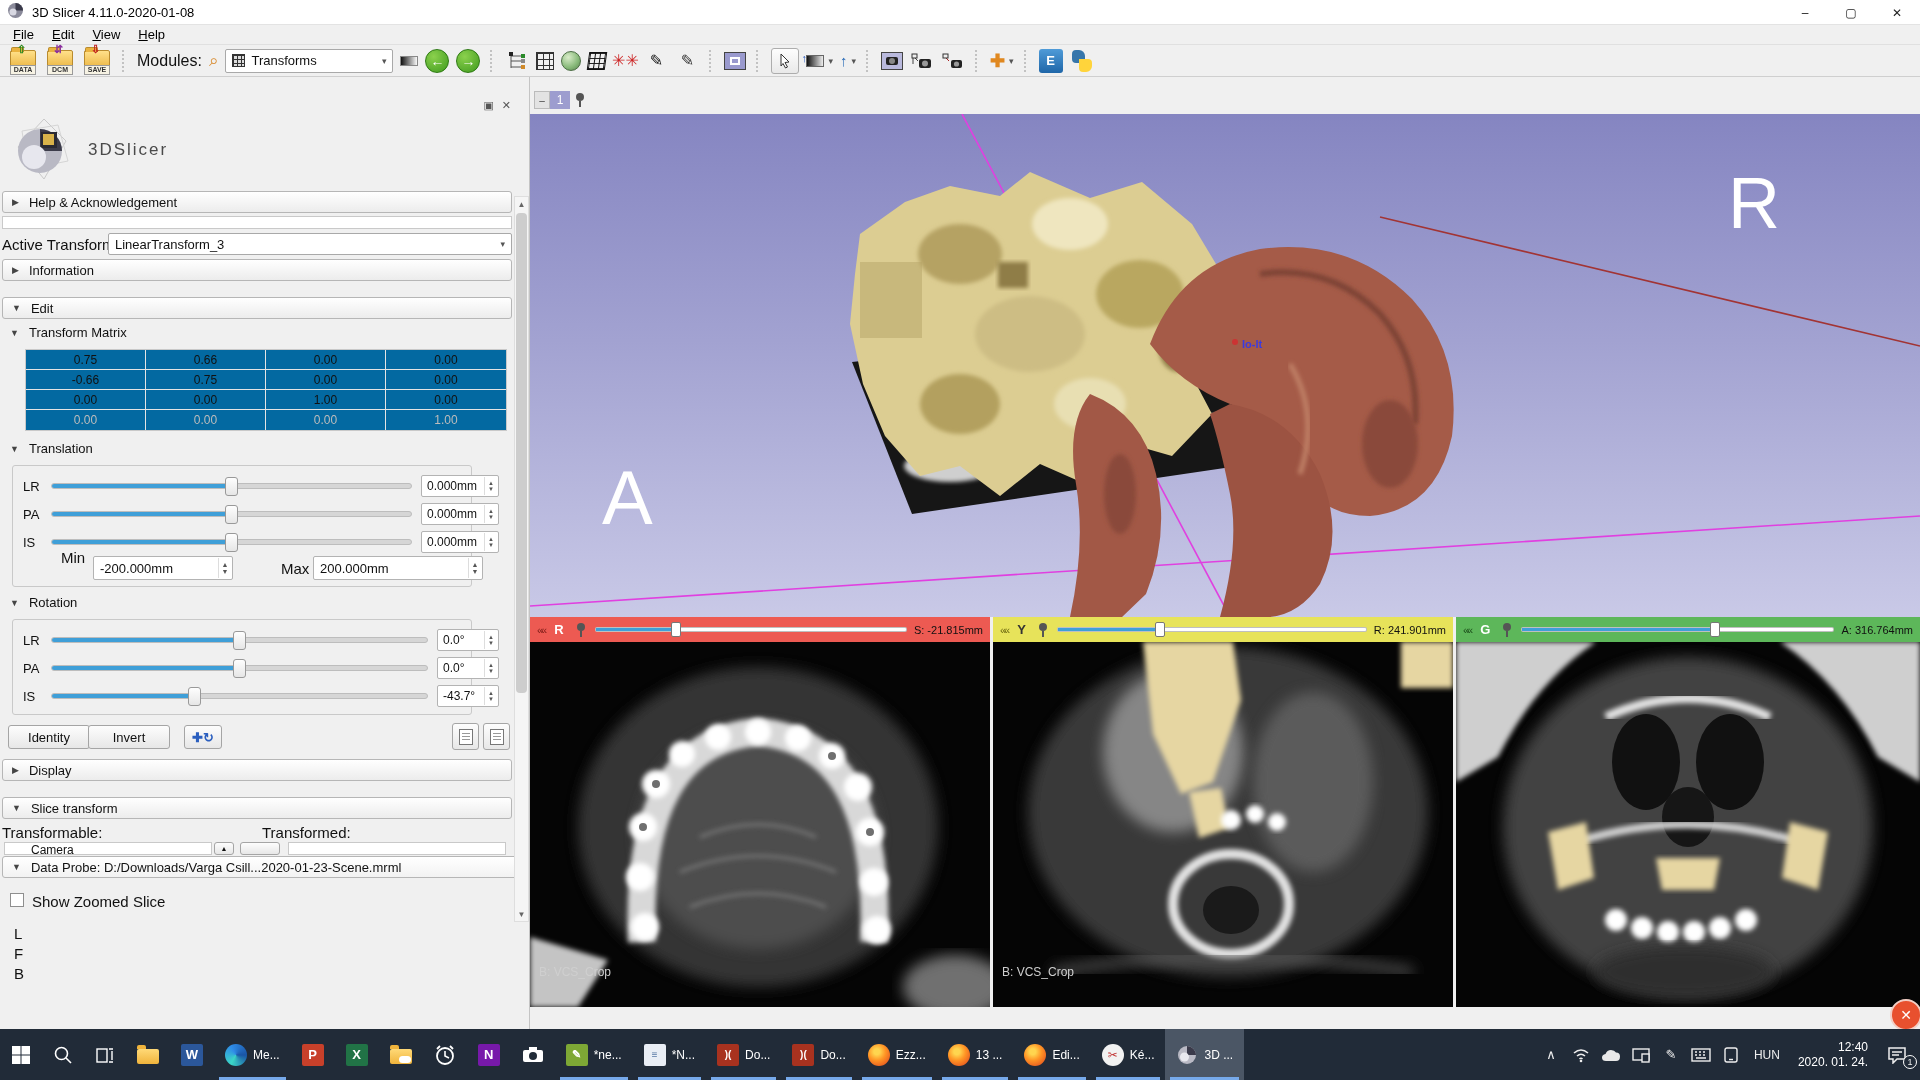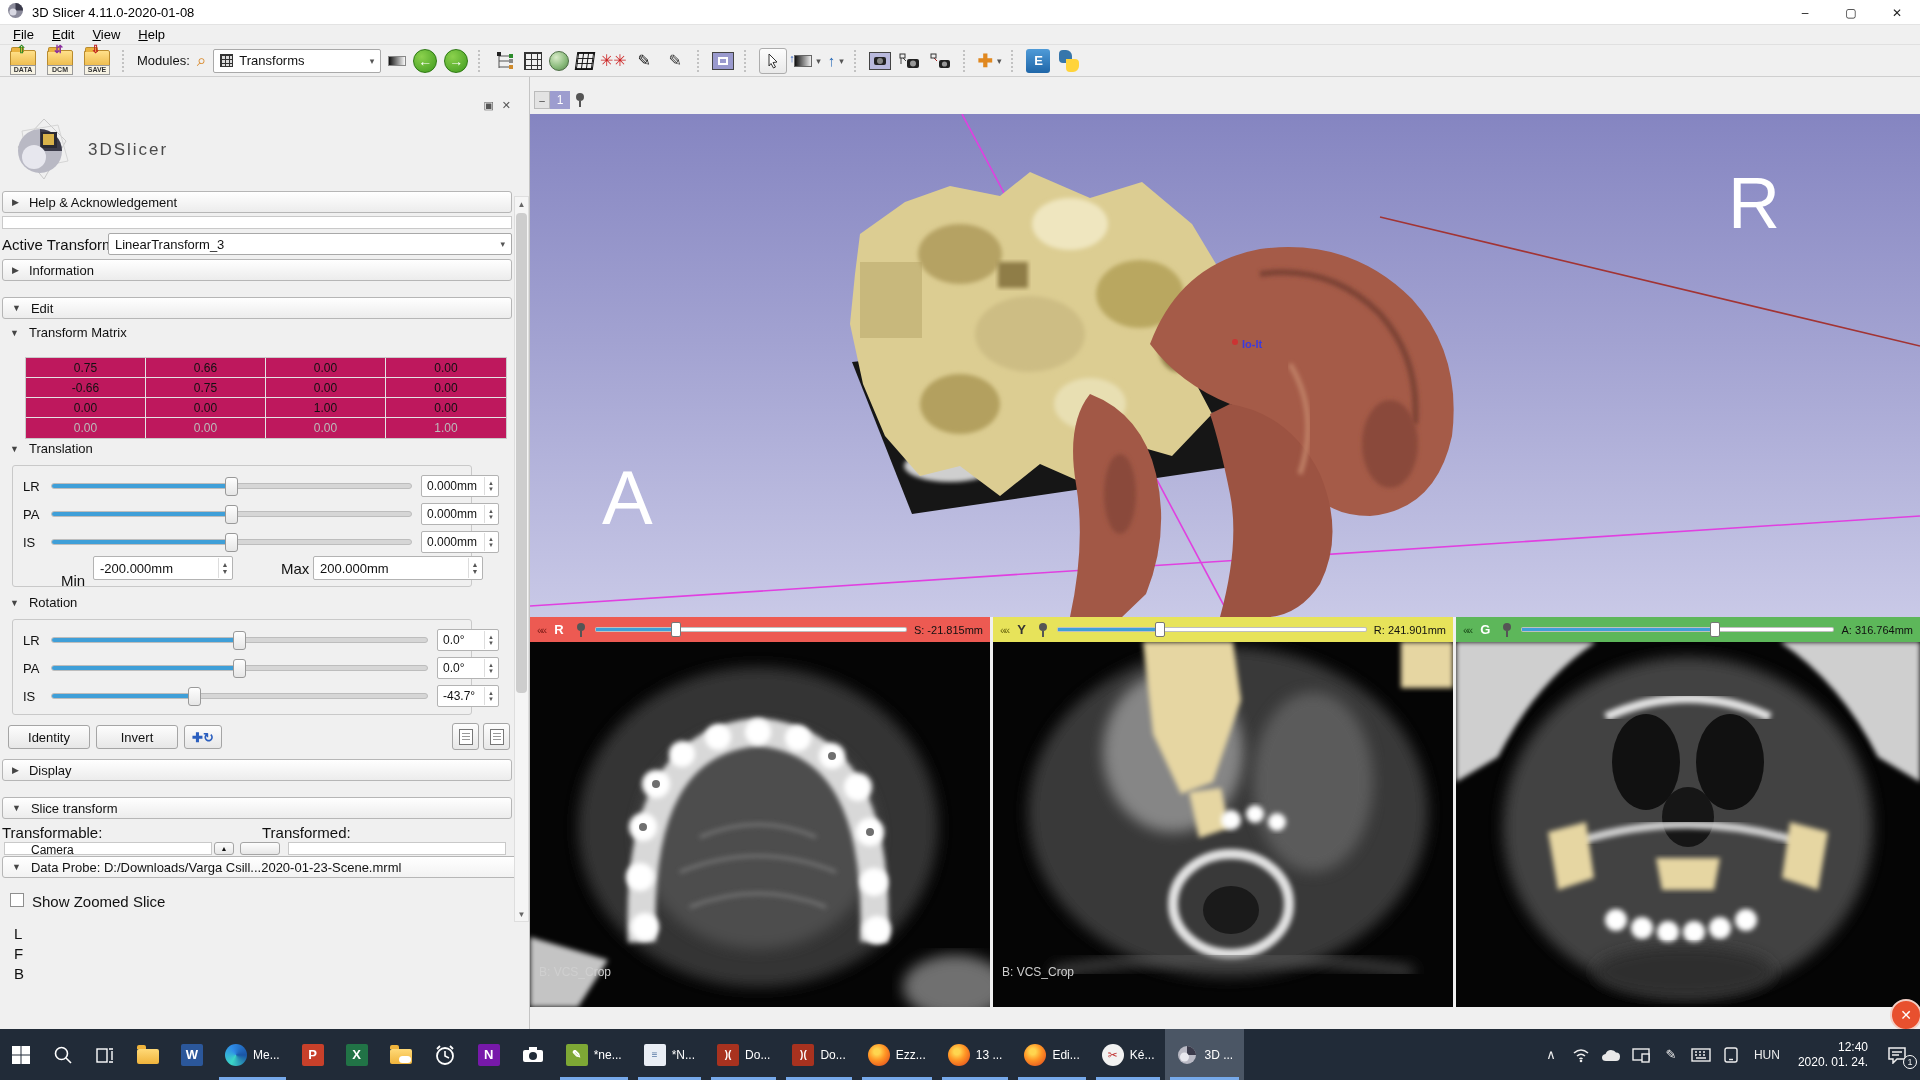--- a/index.html
+++ b/index.html
@@ -17,21 +17,21 @@
 .mitem{display:inline-block;font-size:13px;padding:1px 7px;color:#000}
 .mitem::first-letter{text-decoration:underline}
 
 .toolbar{position:absolute;left:0;top:45px;width:1920px;height:32px;background:#f0f0f0;display:flex;align-items:center;padding-left:8px;gap:7px;border-bottom:1px solid #cfcfcf}
 .tsep{width:5px;height:22px;border-left:2px dotted #c2c2c2;margin:0 3px}
 .fbtn{width:30px;height:28px;position:relative}
 .folder{position:absolute;left:2px;top:3px;width:26px;height:20px;background:linear-gradient(#ffe08a,#eab33f);border:1px solid #b98b2e;border-radius:2px}
 .folder::before{content:"";position:absolute;left:0;top:-4px;width:11px;height:4px;background:#eab33f;border:1px solid #b98b2e;border-bottom:none;border-radius:2px 2px 0 0}
 .ftag{position:absolute;left:2px;bottom:0;width:26px;font-size:7px;font-weight:bold;text-align:center;background:#f7f3e4;border:1px solid #9a9a9a;color:#333;line-height:8px}
 .farr{position:absolute;left:9px;top:-3px;font-size:11px;font-weight:bold;line-height:10px}
-.modlabel{font-size:13px}
+.modlabel{font-size:16px}
 .mag{color:#d88a2d;font-size:17px;line-height:16px}
 .combo{width:168px;height:24px;background:#fff;border:1px solid #a9a9a9;border-radius:2px;display:flex;align-items:center;gap:6px;padding:0 6px;font-size:13px}
 .combo .grid{width:13px;height:13px;background:
  linear-gradient(#333 1px,transparent 1px),linear-gradient(90deg,#333 1px,transparent 1px),#ddd;background-size:4px 4px;border:1px solid #333}
 .combo .arrow{margin-left:auto;font-size:9px;color:#555}
 .gradico{width:18px;height:10px;background:linear-gradient(90deg,#111,#fafafa);border:1px solid #888}
 .navbtn{width:24px;height:24px;border-radius:50%;background:radial-gradient(circle at 35% 30%,#8bd14d,#3f9a1e);display:flex;align-items:center;justify-content:center;color:#fff;font-weight:bold;font-size:14px;border:1px solid #2e7a14}
 .ico24{width:24px;height:24px;display:flex;align-items:center;justify-content:center;font-size:16px}
 .cube{width:18px;height:18px;background:linear-gradient(135deg,#9a9a9a,#4e4e4e);border:1px solid #333;background-size:6px 6px;background-image:linear-gradient(#333 1px,transparent 1px),linear-gradient(90deg,#333 1px,transparent 1px)}
 .sphere{width:20px;height:20px;border-radius:50%;background:radial-gradient(circle at 35% 30%,#d9ecc9,#86b878 60%,#597f4e);border:1px solid #4c6e44}
@@ -57,21 +57,21 @@
 .dockbtns{position:absolute;right:18px;top:22px;display:flex;gap:8px;font-size:11px;color:#555}
 .logo{position:absolute;left:8px;top:38px;width:300px;height:70px;display:flex;align-items:center;gap:8px}
 .logotext{font-size:17px;color:#4a4a4a;letter-spacing:2px}
 .colhdr{position:absolute;left:2px;width:510px;height:22px;border:1px solid #b6b6b6;border-radius:3px;background:linear-gradient(#ffffff,#ececec);display:flex;align-items:center;gap:10px;padding-left:9px;font-size:13px}
 .subhdr{position:absolute;left:10px;display:flex;align-items:center;gap:10px;font-size:13px}
 .arr{font-size:9px;color:#444}
 .whitebox{position:absolute;background:#fff;border:1px solid #c9c9c9}
 .rowlabel{position:absolute;font-size:15px}
 .comboP{position:absolute;height:22px;background:#fff;border:1px solid #a9a9a9;border-radius:2px;display:flex;align-items:center;padding:6px 6px;font-size:13px}
 .comboP .arrow{margin-left:auto;font-size:9px;color:#555}
-.mtable{position:absolute;left:25px;top:280px;width:482px;background:#be185d;border:1px solid #c9c9c9}
+.mtable{position:absolute;left:25px;top:272px;width:482px;background:#0369a1;border:1px solid #c9c9c9}
 .mrow{display:flex;height:20px;border-bottom:1px solid #e4e4e4}
 .mrow:last-child{border-bottom:none}
 .mcell{width:120px;font-size:12px;display:flex;align-items:center;justify-content:center;border-right:1px solid #e4e4e4}
 .mcell:last-child{border-right:none}
 .mrow.ghost .mcell{color:#bcbcbc}
 .group{position:absolute;left:12px;width:460px;border:1px solid #c9c9c9;border-radius:3px;background:#f0f0f0}
 .srow{position:absolute;left:10px;width:476px;height:24px;display:flex;align-items:center}
 .slab{width:28px;font-size:13px}
 .strack{position:relative;height:6px;flex:1;background:#d6d6d6;border:1px solid #bdbdbd;border-radius:3px}
 .sfill{position:absolute;left:0;top:0;bottom:0;background:#3f9fd8;border-radius:3px}
@@ -354,21 +354,21 @@
             <span class="shandle" style="left:50%"></span>
           </span>
         <span class="sval">
             <span>0.000mm</span>
             <span class="spin">
               <span>▲</span>
               <span>▼</span>
             </span>
           </span>
       </div>
-      <span class="rowlabel" style="left:48px;top:106px">Min</span>
+      <span class="rowlabel" style="left:48px;top:83px">Min</span>
       <div class="spinbox" style="left:80px;top:90px;width:140px">
           <span>-200.000mm</span>
           <span class="spin">
             <span>▲</span>
             <span>▼</span>
           </span>
         </div>
       <span class="rowlabel" style="left:268px;top:94px">Max</span>
       <div class="spinbox" style="left:300px;top:90px;width:170px">
           <span>200.000mm</span>
@@ -420,21 +420,21 @@
         <span class="sval narrow">
             <span>-43.7°</span>
             <span class="spin">
               <span>▲</span>
               <span>▼</span>
             </span>
           </span>
       </div>
     </div>
     <div class="btn" style="left:8px;top:648px;width:82px">Identity</div>
-    <div class="btn" style="left:96px;top:648px;width:82px">Invert</div>
+    <div class="btn" style="left:88px;top:648px;width:82px">Invert</div>
     <div class="btn" style="left:184px;top:648px;width:38px;color:#2b5fbf;font-weight:bold">✚↻</div>
     <div class="btn" style="left:452px;top:646px;width:27px;height:27px">
         <span class="docico"></span>
       </div>
     <div class="btn" style="left:483px;top:646px;width:27px;height:27px">
         <span class="docico"></span>
       </div>
     <div class="colhdr" style="top:682px">
       <span class="arr">▶</span>
       <span>Display</span>

